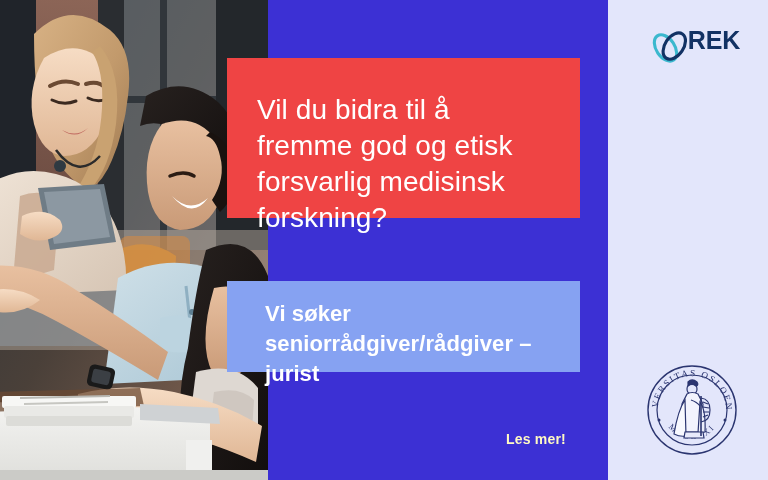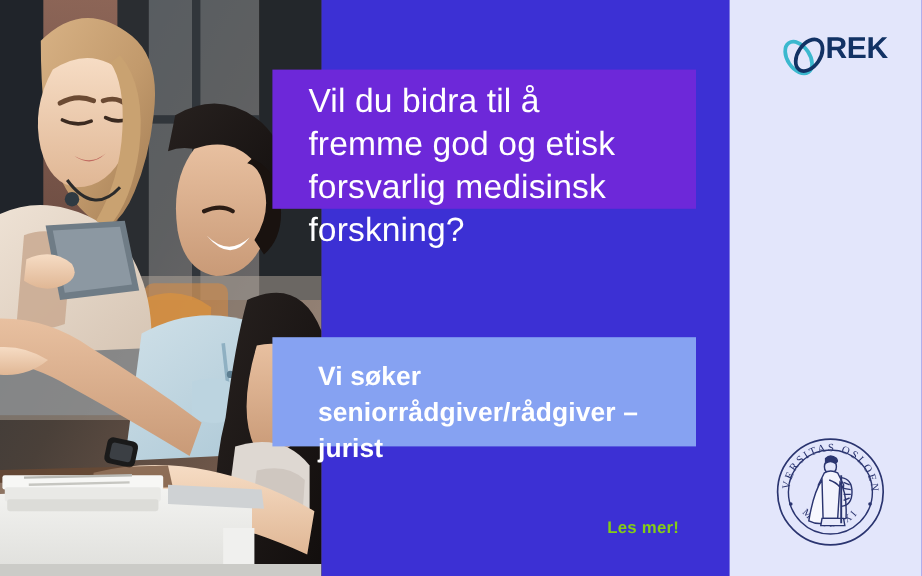--- a/index.html
+++ b/index.html
@@ -50,24 +50,24 @@
     height: 480px;
     background: #E3E6FB;
   }
 
   
   .headline-box {
     position: absolute;
     left: 227px;
     top: 58px;
     width: 353px;
-    height: 116px;
-    background: #6d28d9;
+    height: 160px;
+    background: #ef4444;
     box-sizing: border-box;
-    padding: 8px 28px 0 30px;
+    padding: 34px 28px 0 30px;
   }
   .headline {
     margin: 0;
     color: #ffffff;
     font-size: 28px;
     line-height: 36px;
     font-weight: 400;
     letter-spacing: 0.1px;
   }
 
@@ -87,21 +87,21 @@
     font-size: 22px;
     line-height: 30px;
     font-weight: 700;
     letter-spacing: 0.1px;
   }
 
   .cta {
     position: absolute;
     left: 506px;
     top: 431px;
-    color: #84cc16;
+    color: #fef9c3;
     font-size: 14px;
     font-weight: 700;
     letter-spacing: 0.2px;
   }
 
   
   .rek-logo {
     position: absolute;
     left: 648px;
     top: 26px;

